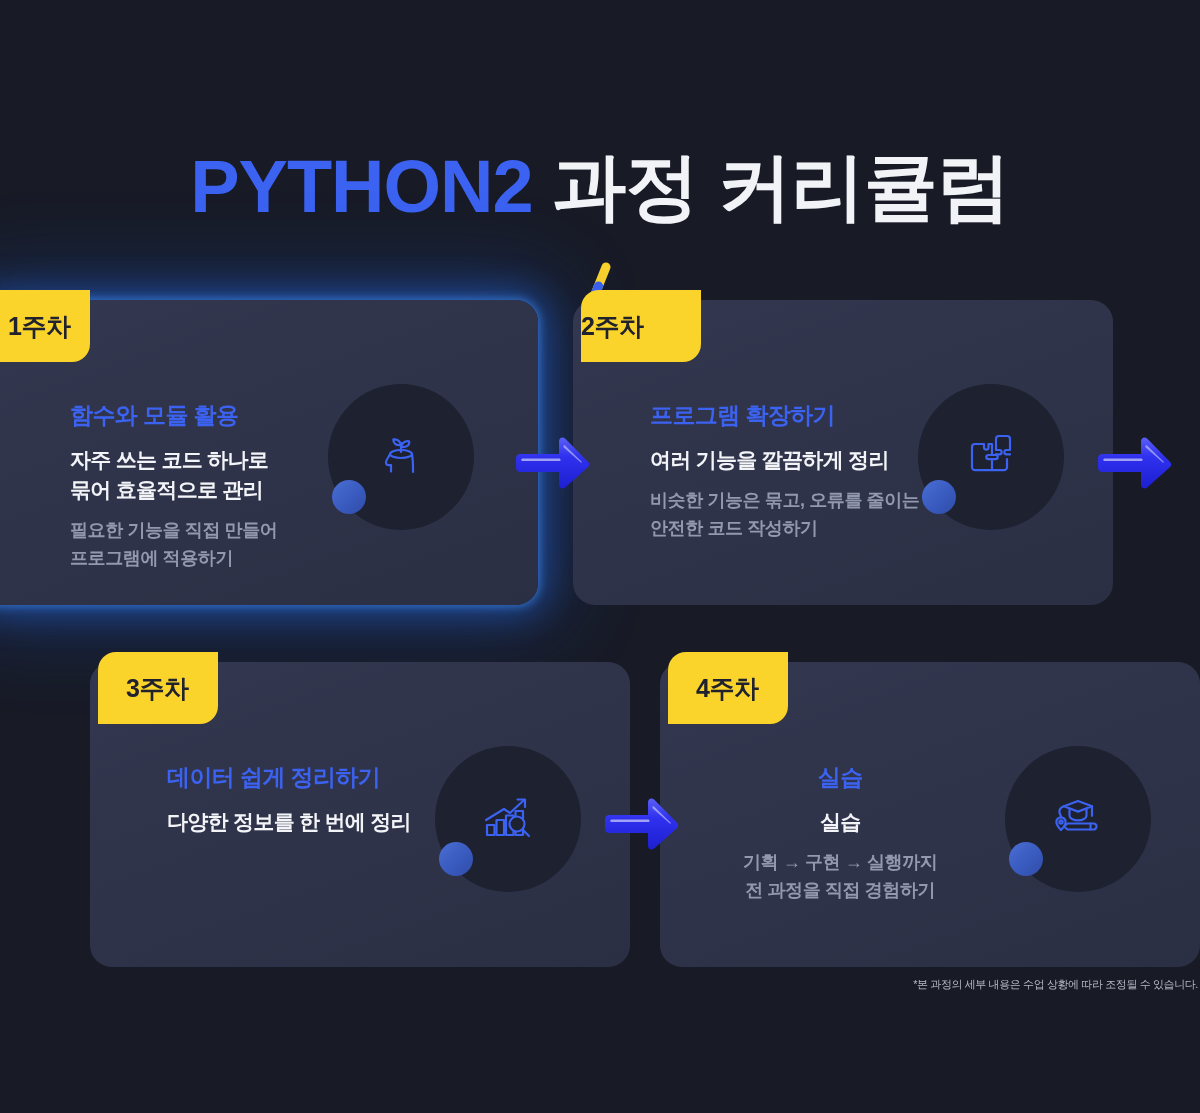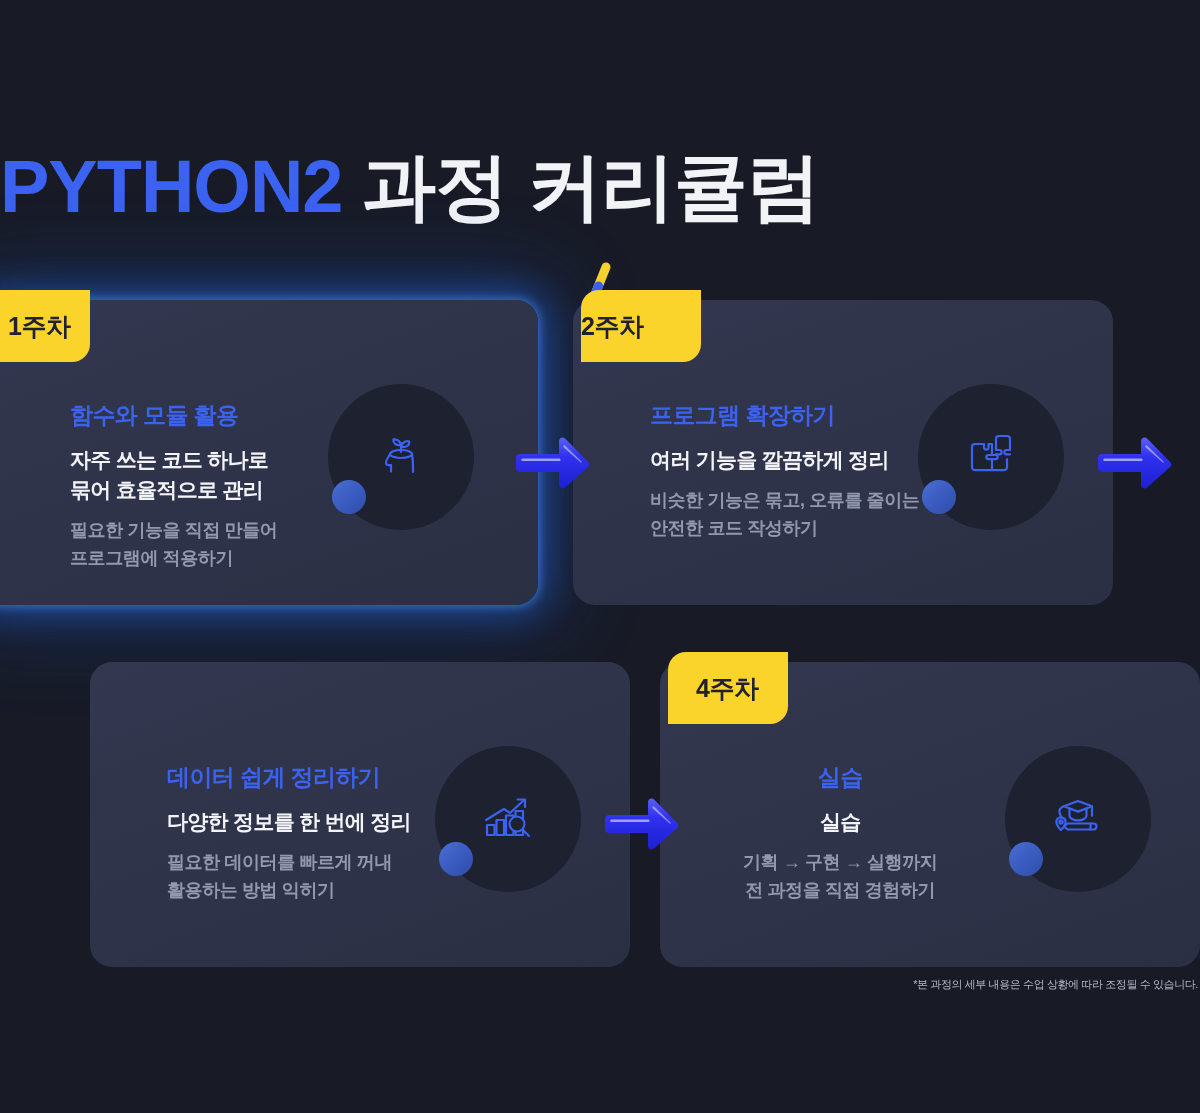--- a/index.html
+++ b/index.html
@@ -24,21 +24,21 @@
     height: 1113px;
     overflow: hidden;
   }
 
   
   .title-wrap {
     position: absolute;
     top: 150px;
     left: 0;
     width: 1200px;
-    text-align: left;
+    text-align: center;
     line-height: 1;
   }
 
   .title {
     font-size: 74px;
     font-weight: 800;
     letter-spacing: -1px;
     white-space: nowrap;
   }
   .title .accent { color: #3b62f0; }
@@ -232,25 +232,24 @@
           <path d="M30 42.2h12a3 3 0 003-3V31"></path>
           <path d="M34 11a3 3 0 013-3h8a3 3 0 013 3v11h-3.6c-1.2 0-2 1-2 2.2 0 1.2.8 2.2 2 2.2H48"></path>
           <path d="M34 11v11h3.6c1.2 0 2 1 2 2.2 0 1.2-.8 2.2-2 2.2H34v-.2"></path>
         </svg>
       </span>
       <div class="icon-dot"></div>
     </div>
   </div>
 
   <div class="card" id="card-3">
+    <div class="badge">3주차</div>
     <div class="card-body">
       <div class="card-heading">데이터 쉽게 정리하기</div>
       <div class="card-subtitle">다양한 정보를 한 번에 정리</div>
-      <div class="card-desc">필요한 데이터를 빠르게 꺼내
-활용하는 방법 익히기</div>
     </div>
     <div class="icon-medallion">
       <span>
         <svg width="60" height="60" viewBox="0 0 60 60" fill="none" stroke="#3b62f0" stroke-width="2.2" stroke-linecap="round" stroke-linejoin="round">
           <rect x="9" y="36" width="7.5" height="10"></rect>
           <rect x="18.5" y="31" width="7.5" height="15"></rect>
           <rect x="28" y="26.5" width="7.5" height="19.5"></rect>
           <rect x="37.5" y="22" width="7.5" height="24"></rect>
           <path d="M8 31L26 20l6 4 14-13"></path>
           <path d="M39.5 10.5H47V18"></path>

